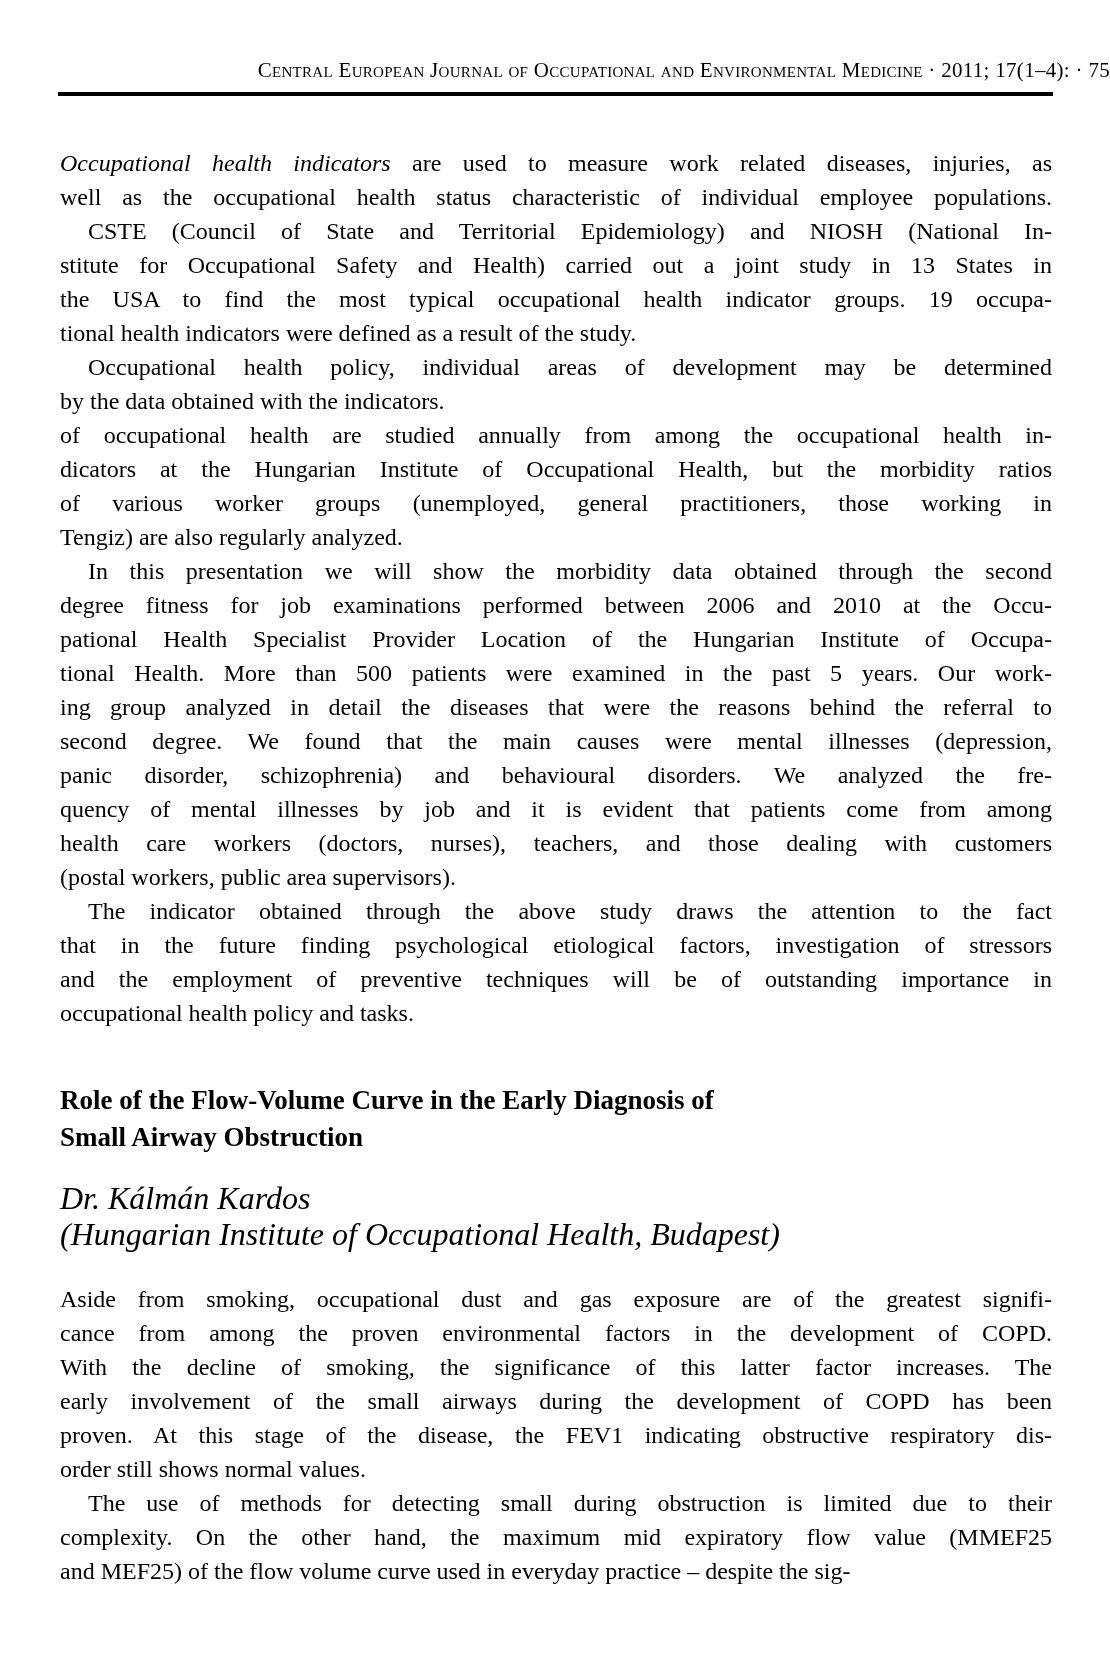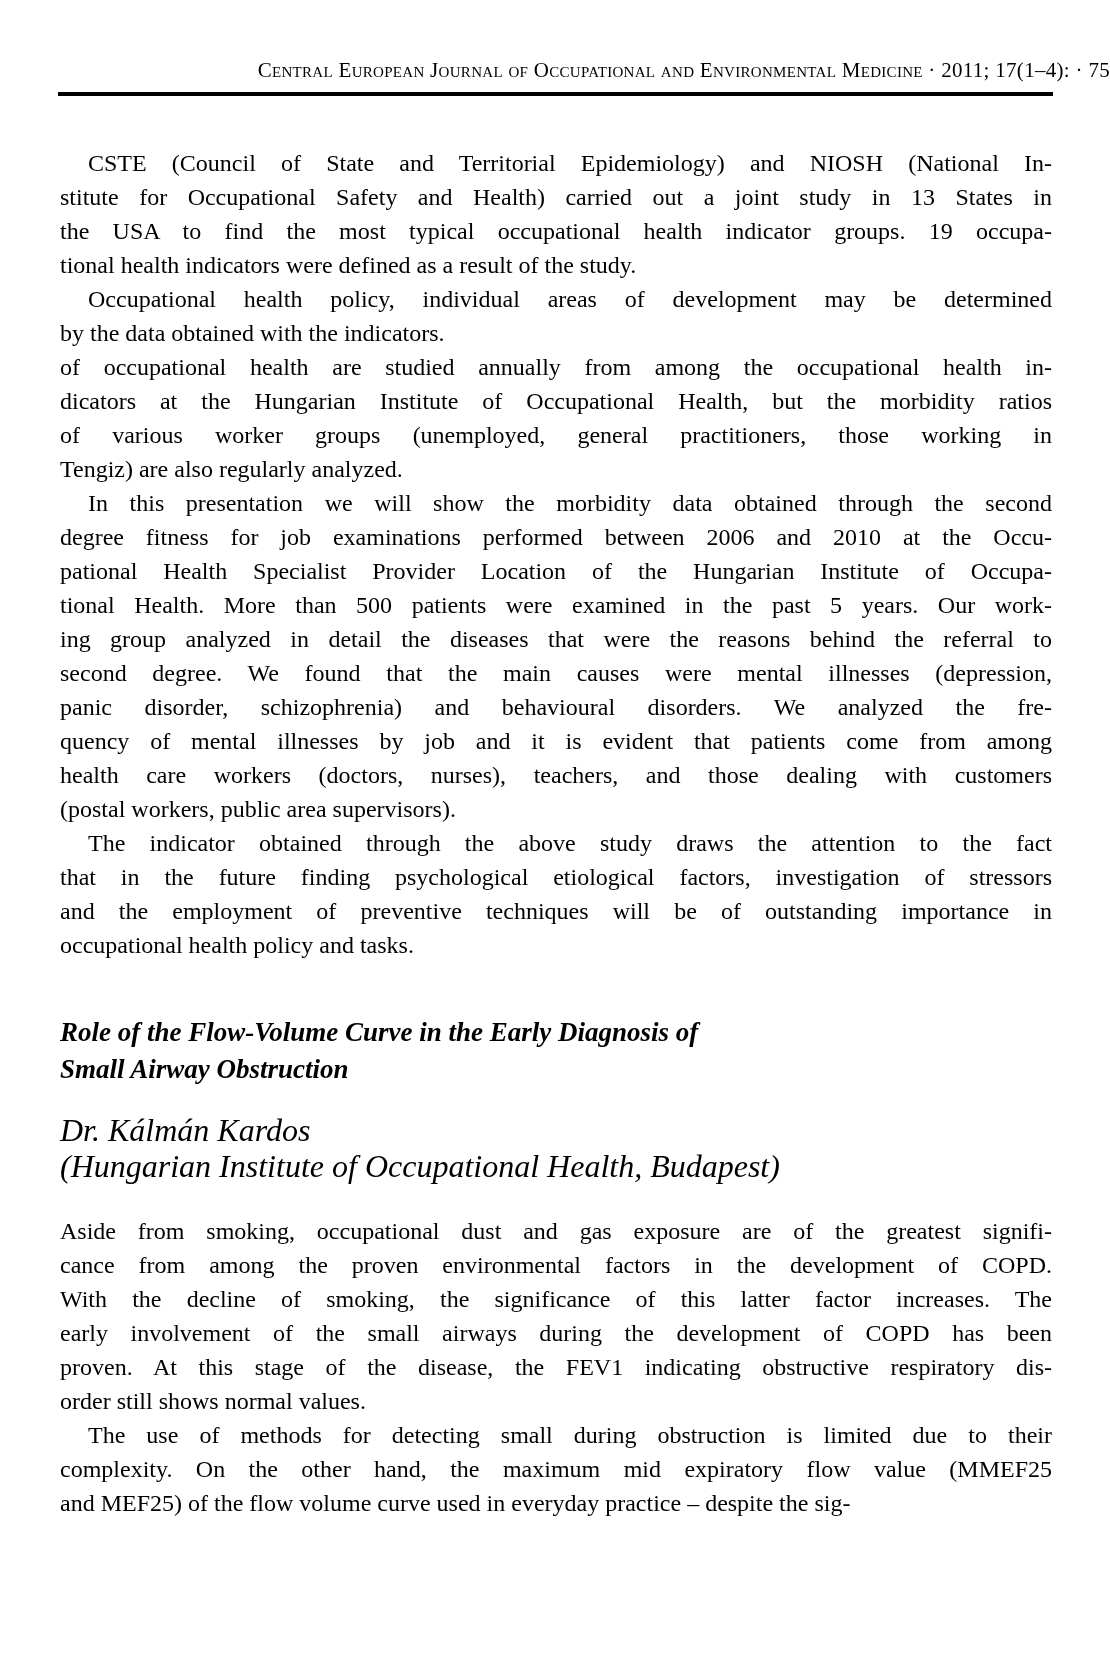--- a/index.html
+++ b/index.html
@@ -33,21 +33,20 @@
   .line {
     display: block;
     text-align: justify;
     text-align-last: justify;
   }
   .line.last { text-align-last: left; }
   .line.fi { text-indent: 28px; }
   .noj .line, .noj .line.last {
     text-align: left;
     text-align-last: left;
-    font-style: italic;
   }
   .article-title {
     margin: 52px 0 0 0;
     font-size: 27px;
     font-weight: bold;
     line-height: 37px;
   }
   .author-block {
     margin-top: 24px;
     font-style: italic;
@@ -62,20 +61,24 @@
 <body>
 
 <div>
 
   <div class="running-header">Central European Journal of Occupational and Environmental Medicine · 2011; 17(1–4): · 75</div>
 
   <div class="rule"></div>
 
   <div class="content">
 
+    <p class="para">
+      <span class="line"><i class="it">Occupational health indicators</i><span> are used to measure work related diseases, injuries, as</span></span>
+      <span class="line">well as the occupational health status characteristic of individual employee populations.</span>
+    </p>
 
     <p class="para ind">
         <span class="line fi">CSTE (Council of State and Territorial Epidemiology) and NIOSH (National In-</span>
         <span class="line">stitute for Occupational Safety and Health) carried out a joint study in 13 States in</span>
         <span class="line">the USA to find the most typical occupational health indicator groups. 19 occupa-</span>
         <span class="line last">tional health indicators were defined as a result of the study.</span>
       </p>
 
     <p class="para ind">
         <span class="line fi">Occupational health policy, individual areas of development may be determined</span>

